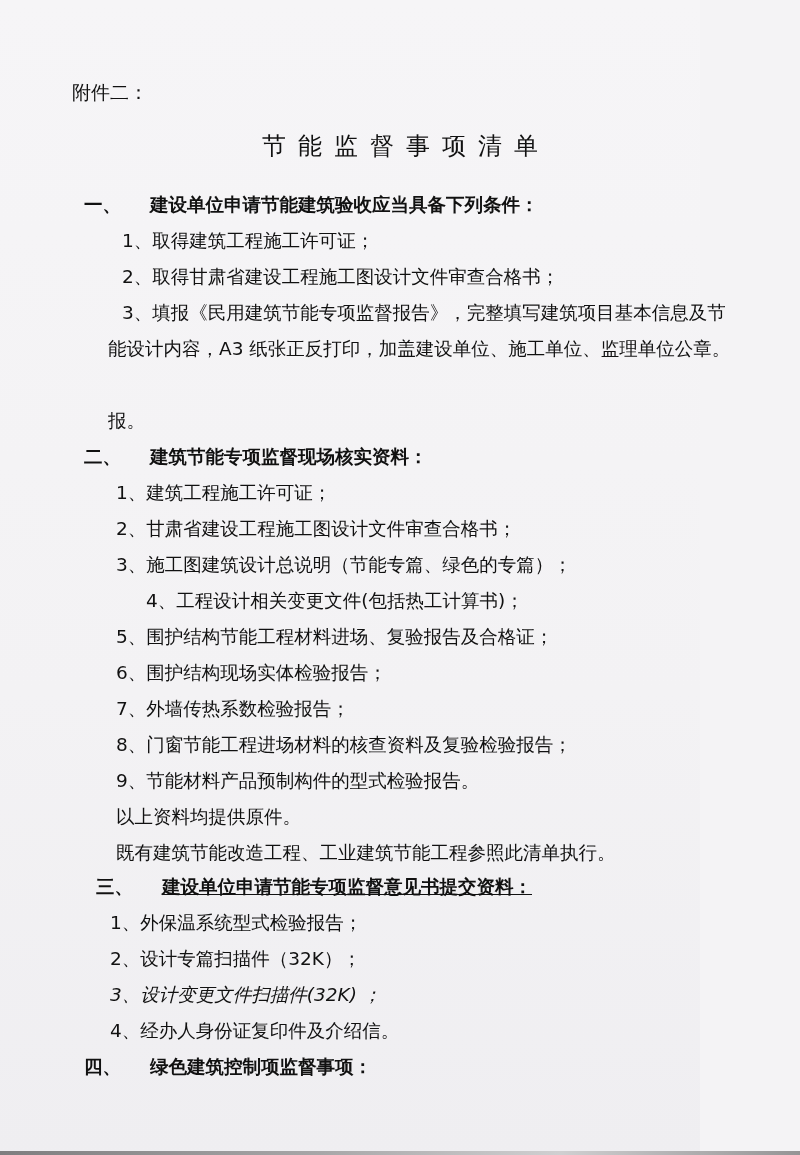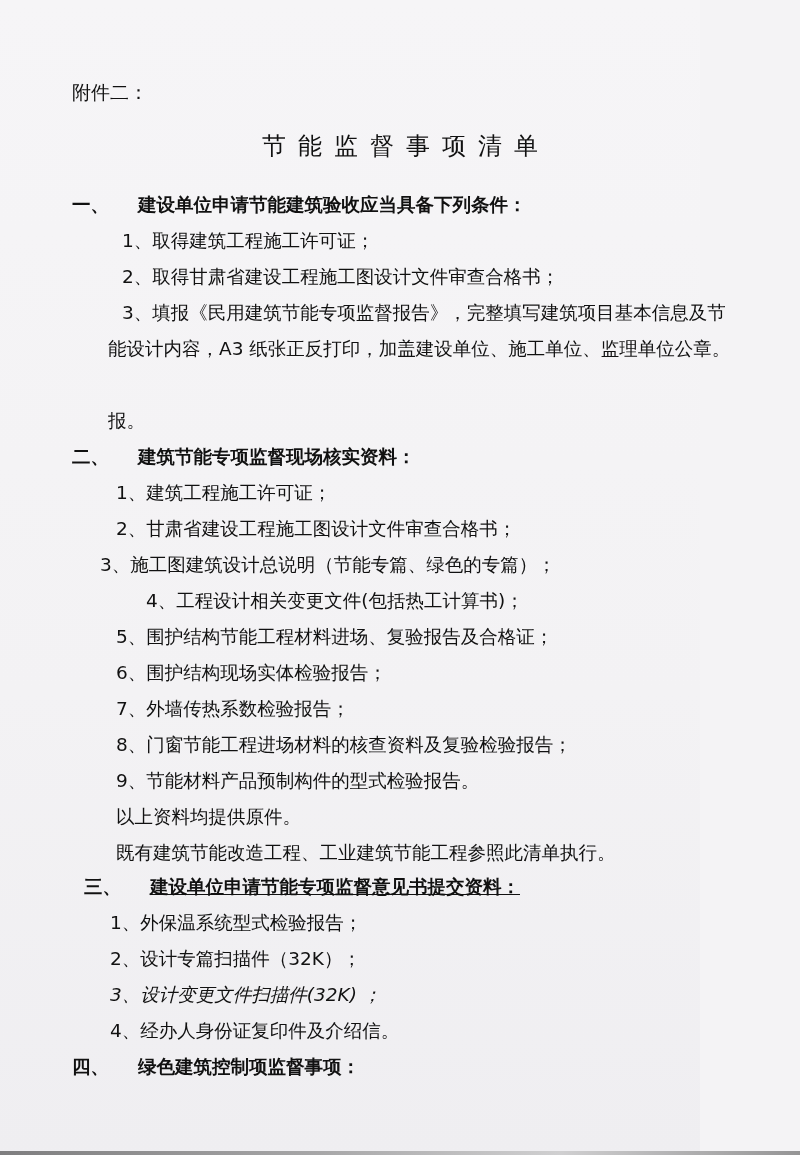--- a/index.html
+++ b/index.html
@@ -15,21 +15,21 @@
       background: linear-gradient(180deg, #f6f5f7 0%, #f3f2f4 60%, #efeef1 100%);
     }
     .bottom-edge {
       position: absolute; left: 0; bottom: 0; width: 800px; height: 4px;
       background: linear-gradient(90deg, #333 0%, #777 40%, #bbb 70%, #555 100%);
       opacity: 0.6;
     }
     .line { position: absolute; white-space: nowrap; font-size: 18.5px; line-height: 24px; }
     .attach { left: 72px; top: 80px; font-size: 19px; }
     .title { left: 0; width: 800px; text-align: center; top: 134px; font-size: 24px; letter-spacing: 12px; padding-left: 12px; box-sizing: border-box; }
-    .sec { font-weight: bold; font-size: 18.5px; }
+    .sec { font-weight: bold; font-size: 18.5px; margin-left: 12px; }
     .sec .num { display: inline-block; width: 66px; }
     .item { font-size: 18.5px; }
   </style>
 </head>
 <body>
 
 <div class="page">
 
   <div class="line attach">附件二：</div>
 
@@ -42,21 +42,21 @@
   <div class="line item" style="left:122px; top:265px;">2、取得甘肃省建设工程施工图设计文件审查合格书；</div>
   <div class="line item" style="left:122px; top:301px;">3、填报《民用建筑节能专项监督报告》，完整填写建筑项目基本信息及节</div>
   <div class="line item" style="left:108px; top:337px;">能设计内容，A3 纸张正反打印，加盖建设单位、施工单位、监理单位公章。</div>
   <div class="line item" style="left:108px; top:409px;">报。</div>
 
   <div class="line sec" style="left:72px; top:445px;">
     <span class="num">二、</span><span>建筑节能专项监督现场核实资料：</span>
   </div>
   <div class="line item" style="left:116px; top:481px;">1、建筑工程施工许可证；</div>
   <div class="line item" style="left:116px; top:517px;">2、甘肃省建设工程施工图设计文件审查合格书；</div>
-  <div class="line item" style="left:100px; top:553px;">3、施工图建筑设计总说明（节能专篇、绿色的专篇）；</div>
+  <div class="line item" style="left:116px; top:553px;">3、施工图建筑设计总说明（节能专篇、绿色的专篇）；</div>
   <div class="line item" style="left:116px; top:589px;margin-left:30px;">4、工程设计相关变更文件(包括热工计算书)；</div>
   <div class="line item" style="left:116px; top:625px;">5、围护结构节能工程材料进场、复验报告及合格证；</div>
   <div class="line item" style="left:116px; top:661px;">6、围护结构现场实体检验报告；</div>
   <div class="line item" style="left:116px; top:697px;">7、外墙传热系数检验报告；</div>
   <div class="line item" style="left:116px; top:733px;">8、门窗节能工程进场材料的核查资料及复验检验报告；</div>
   <div class="line item" style="left:116px; top:769px;text-align:center;">9、节能材料产品预制构件的型式检验报告。</div>
   <div class="line item" style="left:116px; top:805px;">以上资料均提供原件。</div>
   <div class="line item" style="left:116px; top:841px;">既有建筑节能改造工程、工业建筑节能工程参照此清单执行。</div>
 
   <div class="line sec" style="left:84px; top:875px;text-decoration:underline;">

